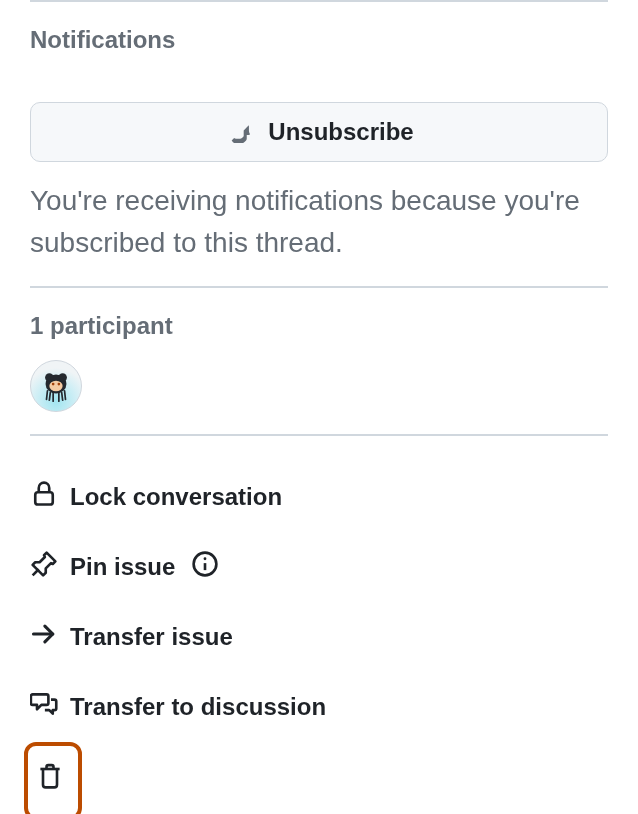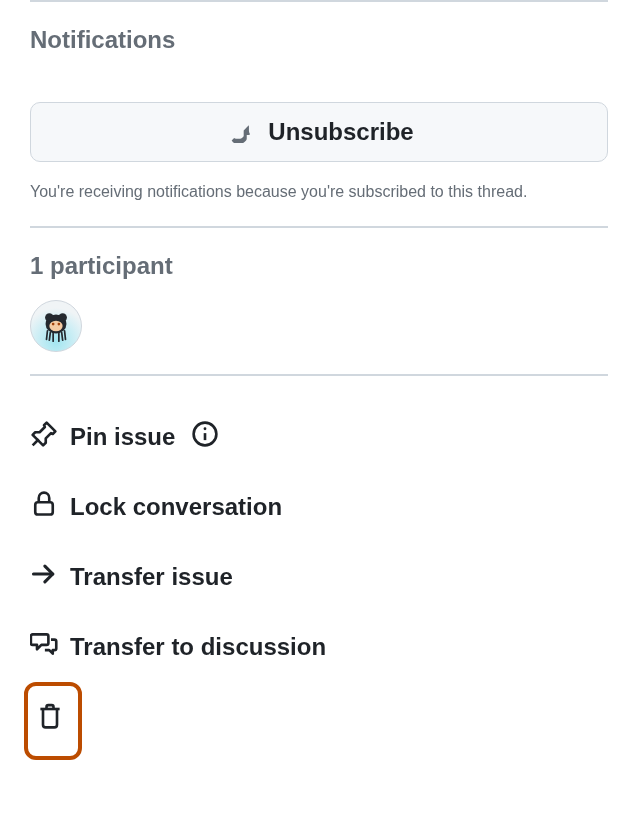--- a/index.html
+++ b/index.html
@@ -42,21 +42,21 @@
     color: #1f2328;
     cursor: pointer;
     gap: 16px;
     margin-top: 48px;
   }
   .btn svg {
     width: 28px;
     height: 28px;
   }
   .note {
-    font-size: 16px;
+    font-size: 28px;
     color: #656d76;
     margin: 18px 0 0 0;
     line-height: 1.5;
   }
   .avatar {
     width: 52px;
     height: 52px;
     border-radius: 50%;
     background: radial-gradient(circle at 50% 80%, #a1e5f0 0%, #cdeef5 40%, #f0f4f6 70%);
     display: flex;
@@ -137,43 +137,43 @@
       </svg>
     </div>
   </div>
 
   <hr class="divider">
 
   <div class="actions">
 
     <div class="action-item">
       <span>
+        <svg viewBox="0 0 16 16" fill="none" stroke="#1f2328" stroke-width="1.5">
+            <rect x="3" y="7" width="10" height="7" rx="1.5"></rect>
+            <path d="M5 7 V4.5 a3 3 0 0 1 6 0 V7"></path>
+          </svg>
+      </span>
+      <span>Lock conversation</span>
+    </div>
+
+    <div class="action-item">
+      <span>
         <svg viewBox="0 0 16 16" fill="none" stroke="#1f2328" stroke-width="1.5" stroke-linejoin="round">
             <path d="M9.5 1.5 L14.5 6.5 L13 8 L12 7.5 L9 10.5 L9 13 L7.5 14.5 L1.5 8.5 L3 7 L5.5 7 L8.5 4 L8 3 Z"></path>
             <line x1="5" y1="11" x2="1.5" y2="14.5"></line>
           </svg>
       </span>
       <span>Pin issue</span>
       <span class="info-icon">
         <svg viewBox="0 0 16 16" fill="none" stroke="#1f2328" stroke-width="1.5" width="26" height="26">
             <circle cx="8" cy="8" r="6.5"></circle>
             <circle cx="8" cy="5" r="0.8" fill="#1f2328" stroke="none"></circle>
             <line x1="8" y1="7.5" x2="8" y2="11.5"></line>
           </svg>
       </span>
-    </div>
-
-    <div class="action-item">
-      <span>
-        <svg viewBox="0 0 16 16" fill="none" stroke="#1f2328" stroke-width="1.5">
-            <rect x="3" y="7" width="10" height="7" rx="1.5"></rect>
-            <path d="M5 7 V4.5 a3 3 0 0 1 6 0 V7"></path>
-          </svg>
-      </span>
-      <span>Lock conversation</span>
     </div>
 
     <div class="action-item">
       <span>
         <svg viewBox="0 0 16 16" fill="none" stroke="#1f2328" stroke-width="1.8" stroke-linecap="round" stroke-linejoin="round">
             <line x1="2" y1="8" x2="13" y2="8"></line>
             <polyline points="8.5,3.5 13,8 8.5,12.5"></polyline>
           </svg>
       </span>
       <span>Transfer issue</span>

